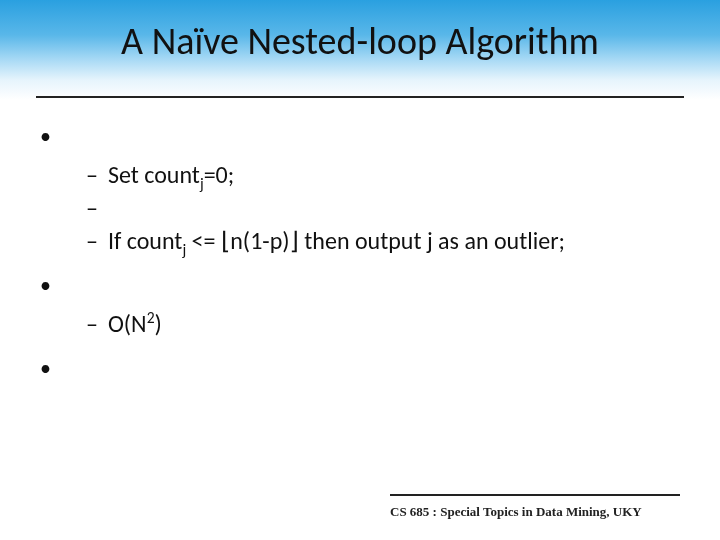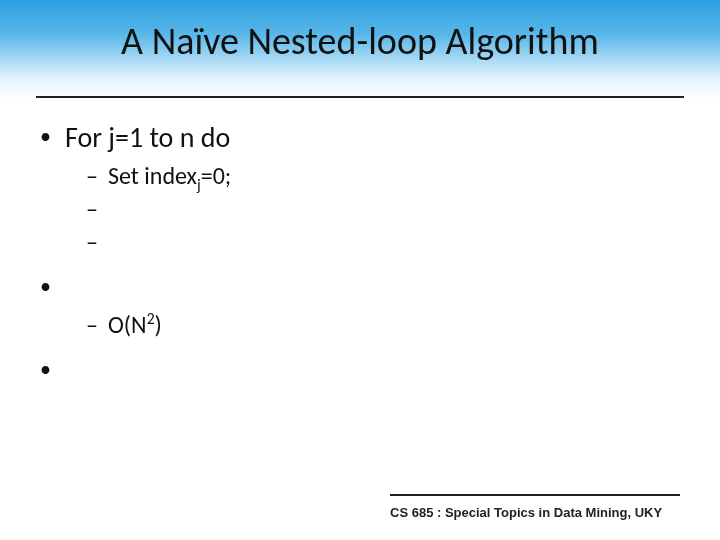--- a/index.html
+++ b/index.html
@@ -37,50 +37,52 @@
   }
   .sub { font-size: 0.65em; vertical-align: sub; line-height: 0; }
   .sup { font-size: 0.65em; vertical-align: super; line-height: 0; }
   .group { margin-bottom: 14px; }
   .footer-rule {
     position: absolute; bottom: 44px; right: 40px; width: 290px; height: 0;
     border-top: 2px solid #222;
   }
   .footer {
     position: absolute; bottom: 20px; right: 40px; width: 290px;
-    font-family: Liberation Sans, sans-serif; font-weight: bold;
+    font-family: Liberation Serif, serif; font-weight: bold;
     font-size: 13px; color: #222; text-align: left;
   }
 </style>
 </head>
 <body>
 
 <div class="slide">
   <div class="banner"></div>
   <h1 class="title">A Naïve Nested-loop Algorithm</h1>
   <div class="title-rule"></div>
 
   <div class="content">
 
     <div class="group">
       <div class="b1">
         <span class="dot">•</span>
-        <span>For j=1 to n do</span>
       </div>
       <div class="b2">
         <span class="dash">–</span>
         <span>
-          <span>Set index</span><span class="sub">j</span><span>=0;</span>
+          <span>Set count</span><span class="sub">j</span><span>=0;</span>
         </span>
       </div>
       <div class="b2">
         <span class="dash">–</span>
       </div>
       <div class="b2">
         <span class="dash">–</span>
+        <span>
+          <span>If count</span><span class="sub">j</span><span> &lt;= ⌊n(1-p)⌋ then output j as an outlier;</span>
+        </span>
       </div>
     </div>
 
     <div class="group">
       <div class="b1">
         <span class="dot">•</span>
       </div>
       <div class="b2">
         <span class="dash">–</span>
         <span>

